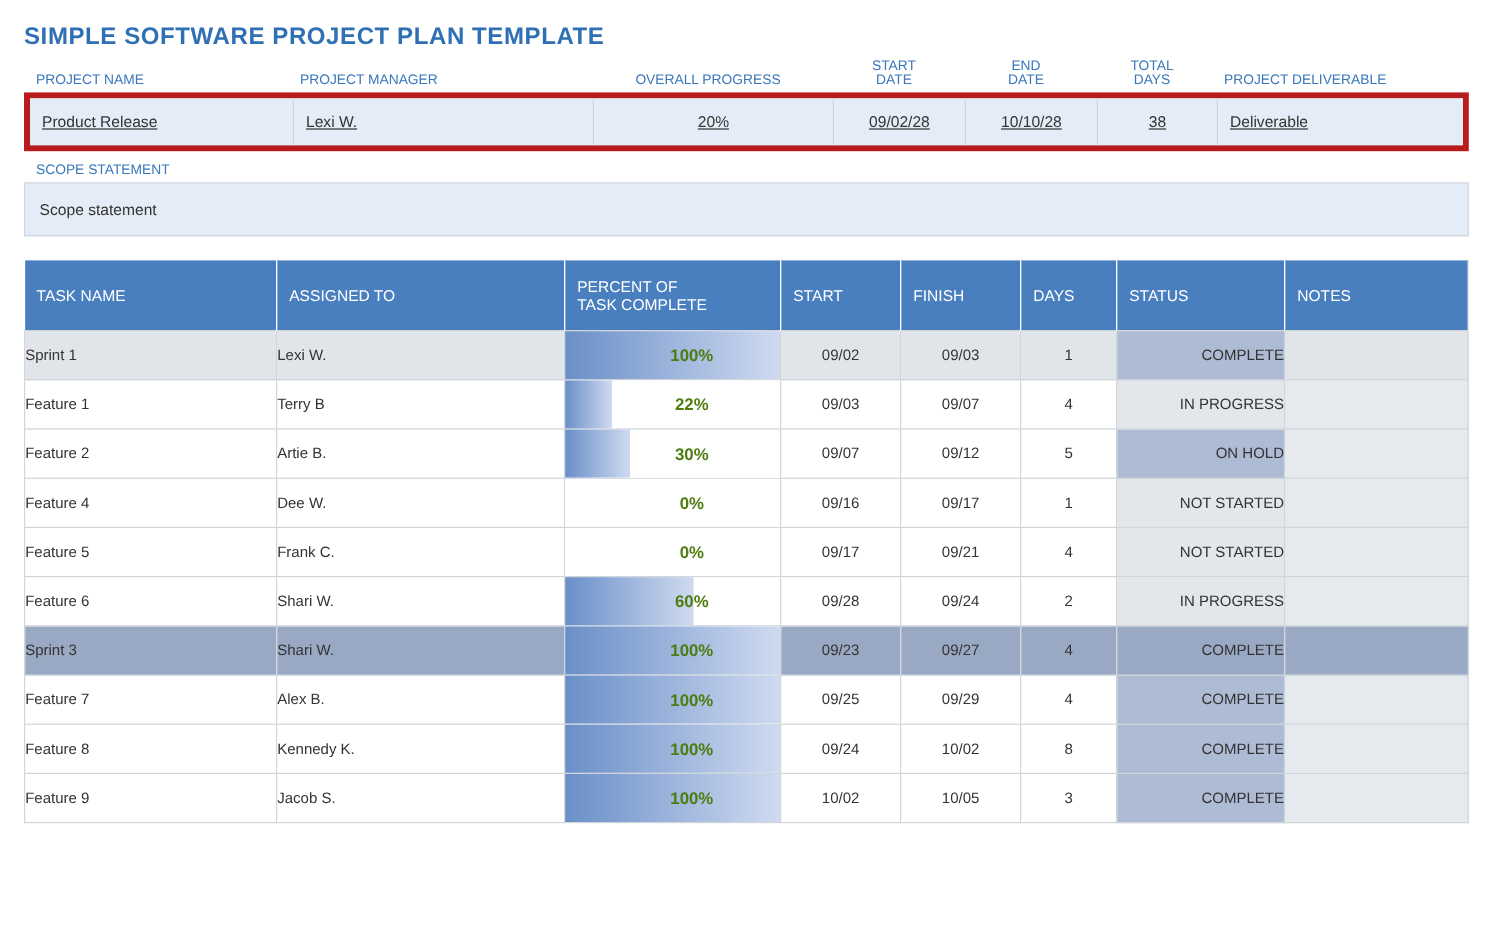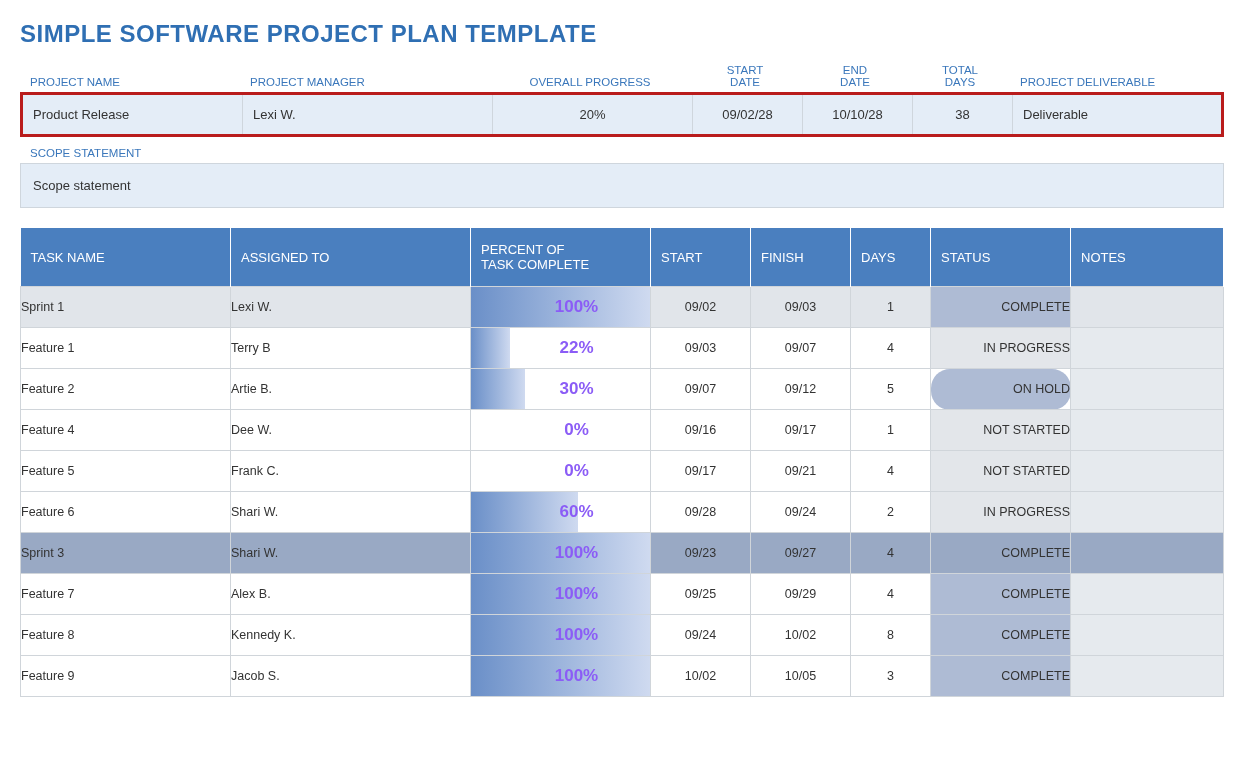--- a/index.html
+++ b/index.html
@@ -6,42 +6,42 @@
   body {
     margin: 0;
     padding: 20px;
     font-family: "Segoe UI", Arial, sans-serif;
     font-size: 13px;
     color: #333;
     background: #fff;
     width: 1244px;
   }
   .title {
-    font-size: 24px;
+    font-size: 20px;
     font-weight: 600;
     color: #2f6fb3;
     letter-spacing: 0.5px;
-    margin-bottom: 10px;
   }
   .summary-labels, .summary-values {
     display: grid;
     grid-template-columns: 220px 250px 200px 110px 110px 100px 1fr;
   }
   .summary-labels > div {
     font-size: 11.5px;
     color: #3a77bb;
     padding: 6px 10px 4px 10px;
     text-align: left;
     white-space: pre-line;
     display: flex;
     align-items: flex-end;
   }
   .summary-labels .center { justify-content: center; text-align: center; }
   .summary-values {
-    border: 3px solid #b91c1c;
+    border: 5px solid #b91c1c;
+    text-decoration: underline;
   }
   .summary-values > div {
     background: #e4edf7;
     border-right: 1px solid #cfd6dd;
     padding: 12px 10px;
     font-size: 13px;
     color: #333;
   }
   .summary-values > div:last-child { border-right: none; }
   .summary-values .center { text-align: center; }
@@ -88,23 +88,23 @@
   .percent-bar {
     position: absolute;
     left: 0; top: 0; bottom: 0;
     background: linear-gradient(to right, #6a8fc8, #cfdaf0);
   }
   .percent-text {
     position: relative;
     z-index: 1;
     font-weight: 700;
     text-align: center;
-    color: #8b5cf6;
+    color: #4d7c0f;
     line-height: 40px;
-    font-size: 17px;
+    font-size: 14px;
     padding-left: 32px;
   }
   .status-cell { text-align: right; font-size: 11.5px; }
   .notes-cell { background: #e6eaee; }
 
   .row-sprint td { background: #e1e5ea; }
   .row-sprint .percent-cell { background: #fff; }
   .row-sprint .status-cell { background: #aebbd4; }
   .row-sprint .task-name { font-weight: 400; }
   
@@ -211,21 +211,21 @@
       <tr class="row-feature">
         <td class="cell-pad task-name">Feature 2</td>
         <td class="cell-pad">Artie B.</td>
         <td class="percent-cell">
           <div class="percent-bar" style="width: 30%;"></div>
           <div class="percent-text">30%</div>
         </td>
         <td class="center-cell">09/07</td>
         <td class="center-cell">09/12</td>
         <td class="center-cell">5</td>
-        <td class="status-cell badge-blue" style="background: rgb(174, 187, 212); border-radius: 19px;">ON HOLD</td>
+        <td class="status-cell badge-blue" style="background: rgb(174, 187, 212);">ON HOLD</td>
         <td class="notes-cell"></td>
       </tr>
       <tr class="row-feature">
         <td class="cell-pad task-name">Feature 4</td>
         <td class="cell-pad">Dee W.</td>
         <td class="percent-cell">
           <div class="percent-bar" style="width: 0%;"></div>
           <div class="percent-text">0%</div>
         </td>
         <td class="center-cell">09/16</td>

